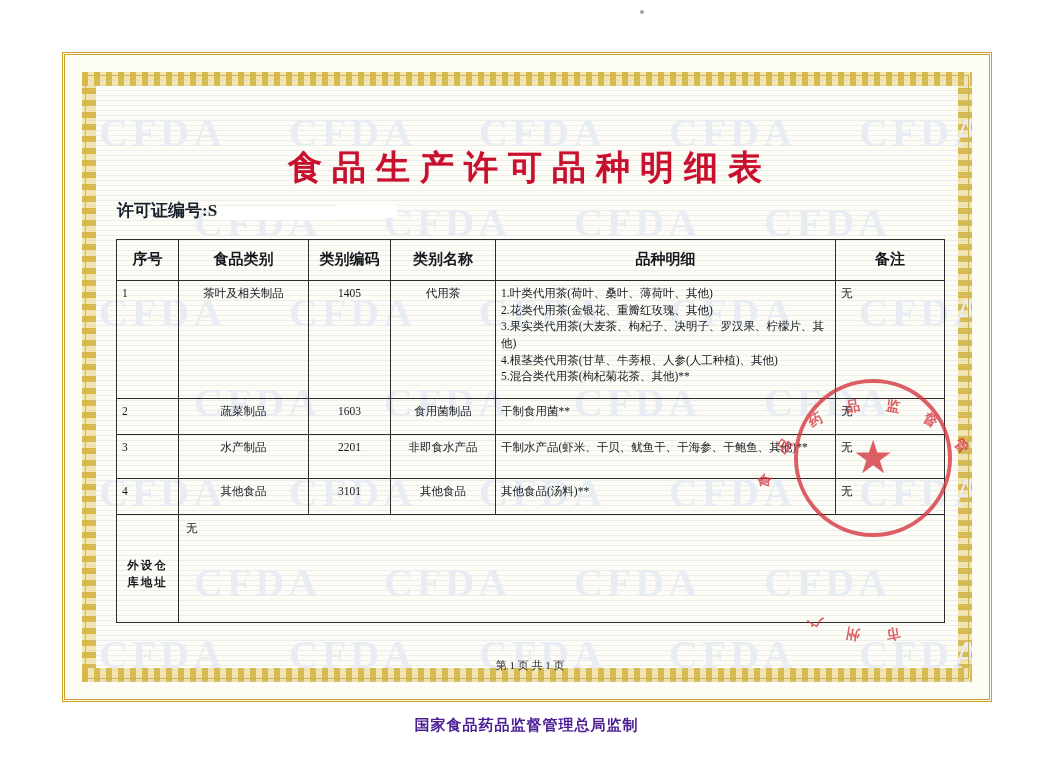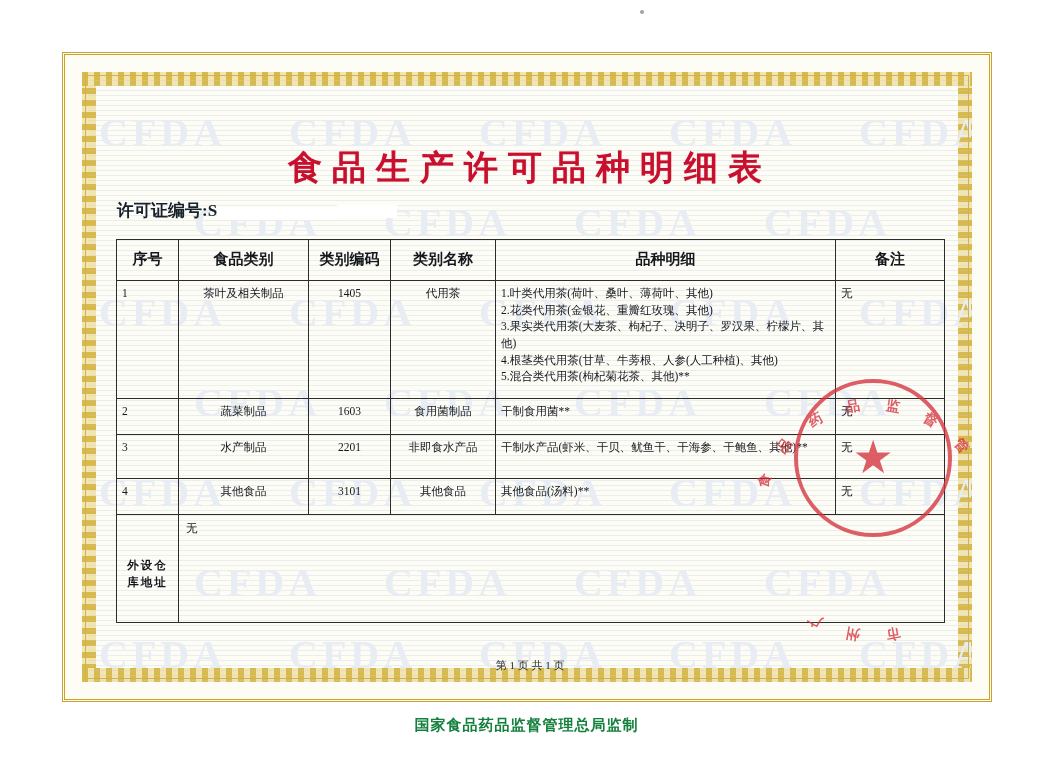--- a/index.html
+++ b/index.html
@@ -225,21 +225,21 @@
     font-size: 11px;
     color: #2b2b2b;
   }
   .bottom-note {
     position: absolute;
     left: 0; right: 0;
     top: 716px;
     text-align: center;
     font-size: 15px;
     font-weight: bold;
-    color: #15803d;
+    color: #4c1d95;
     letter-spacing: 1px;
   }
   .corner-dot {
     position: absolute;
     width: 4px; height: 4px;
     background: #9aa2ad;
     border-radius: 50%;
   }
 </style>
 </head>

